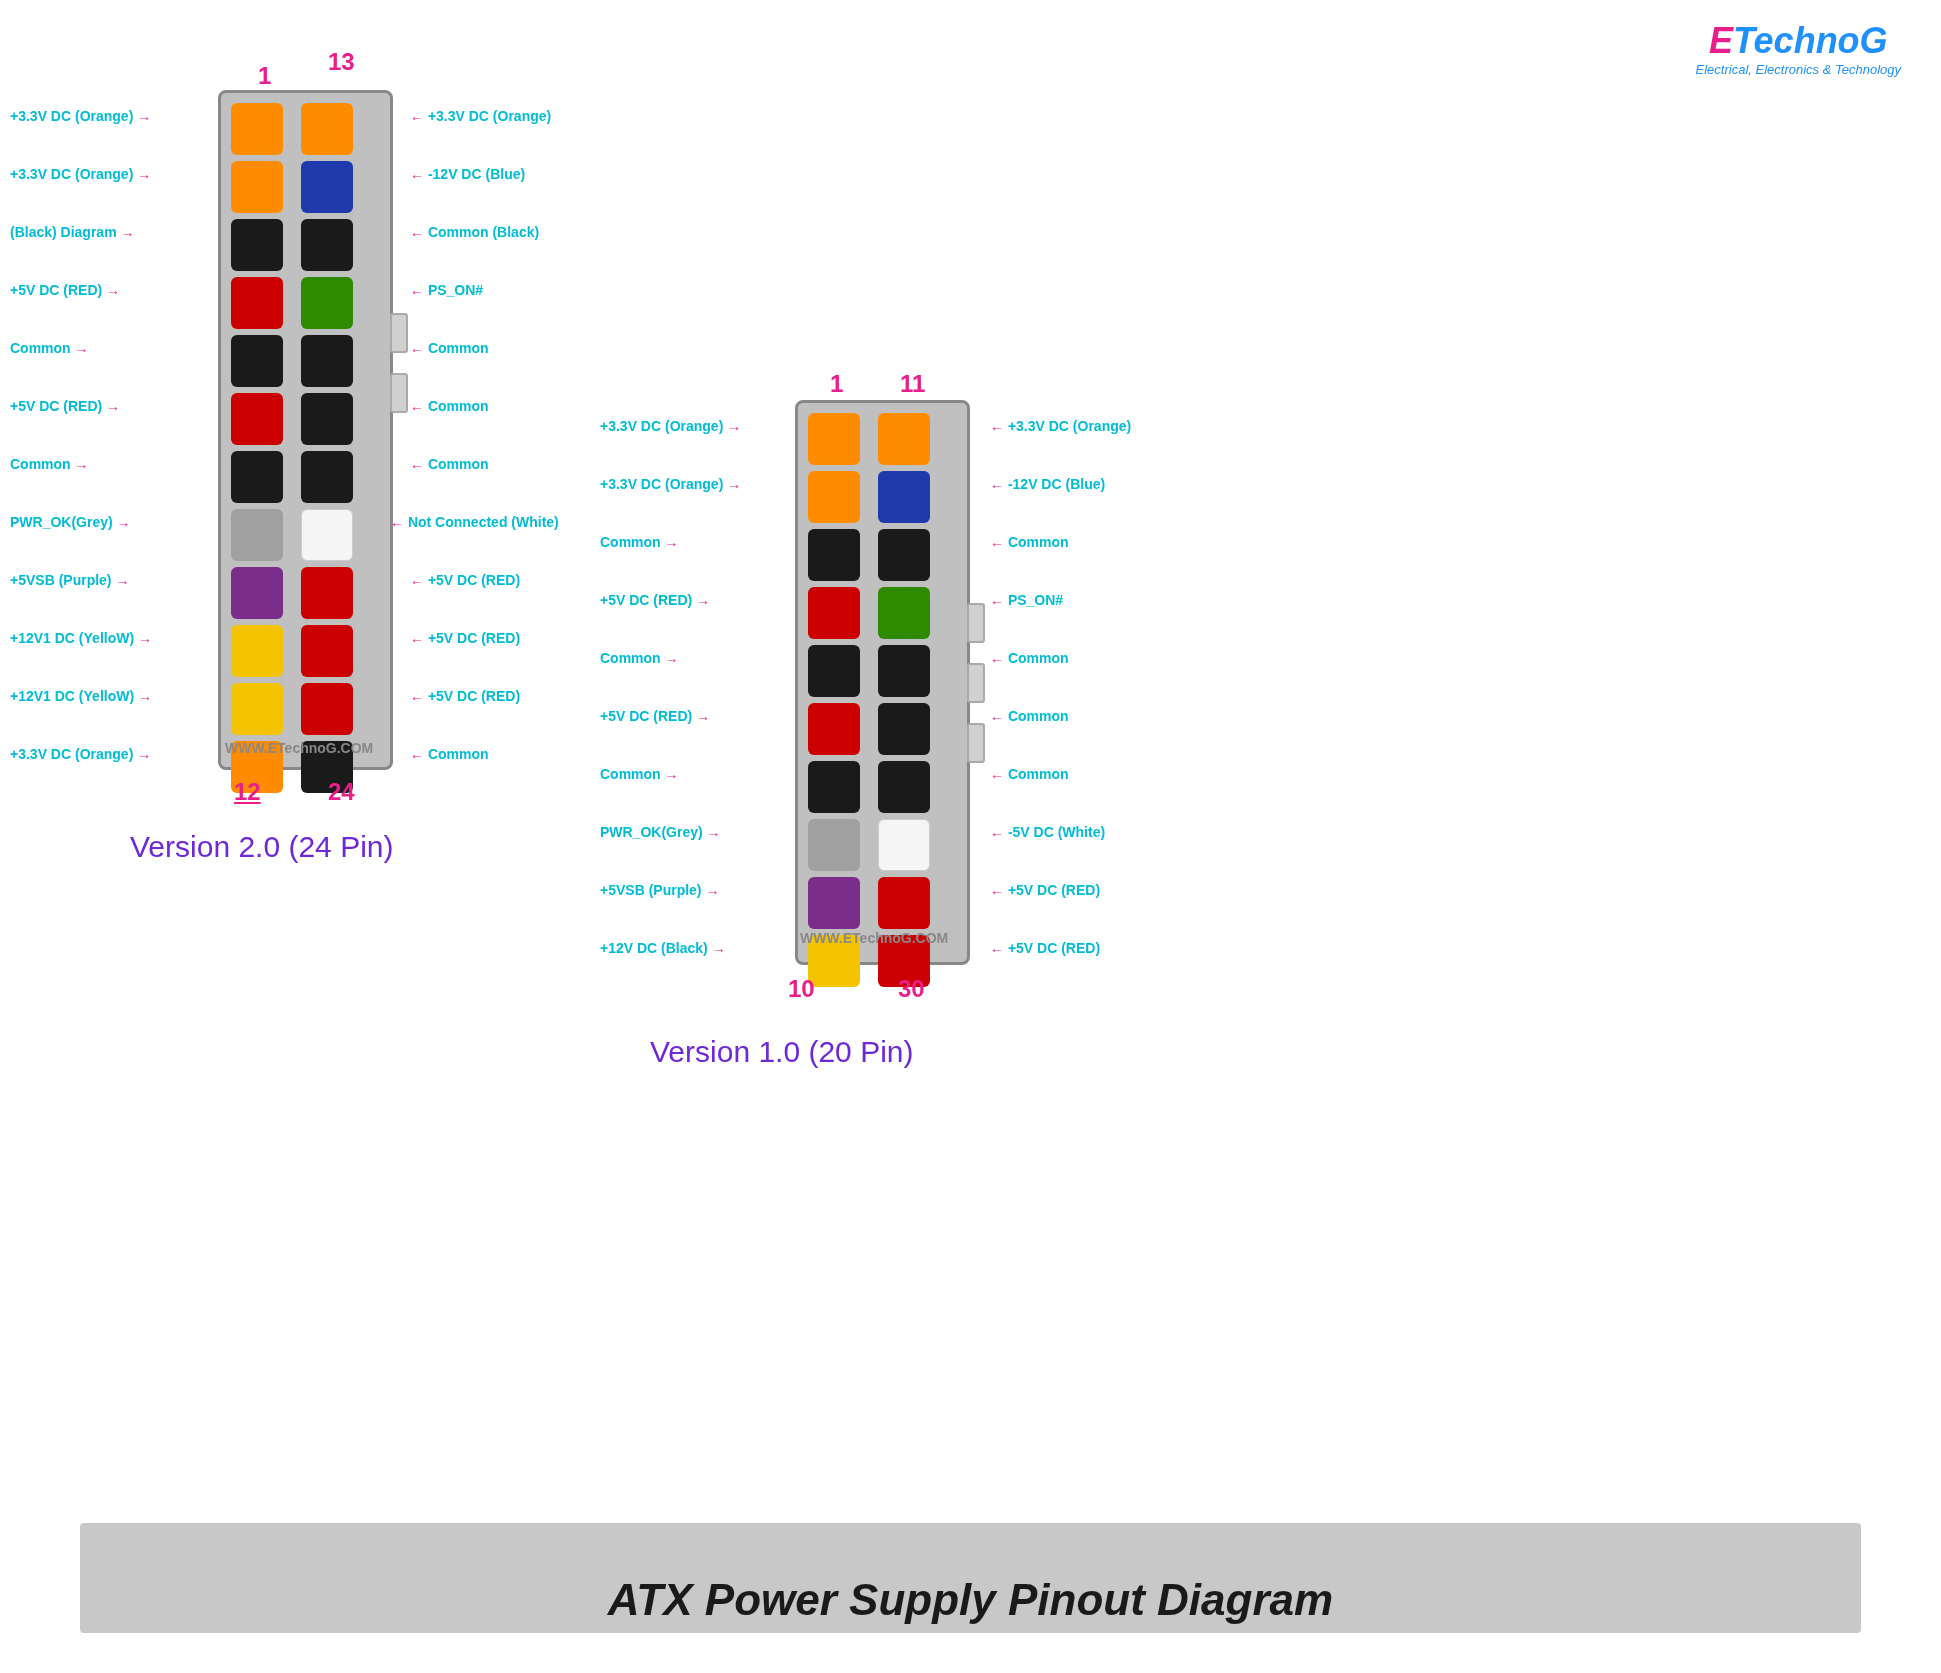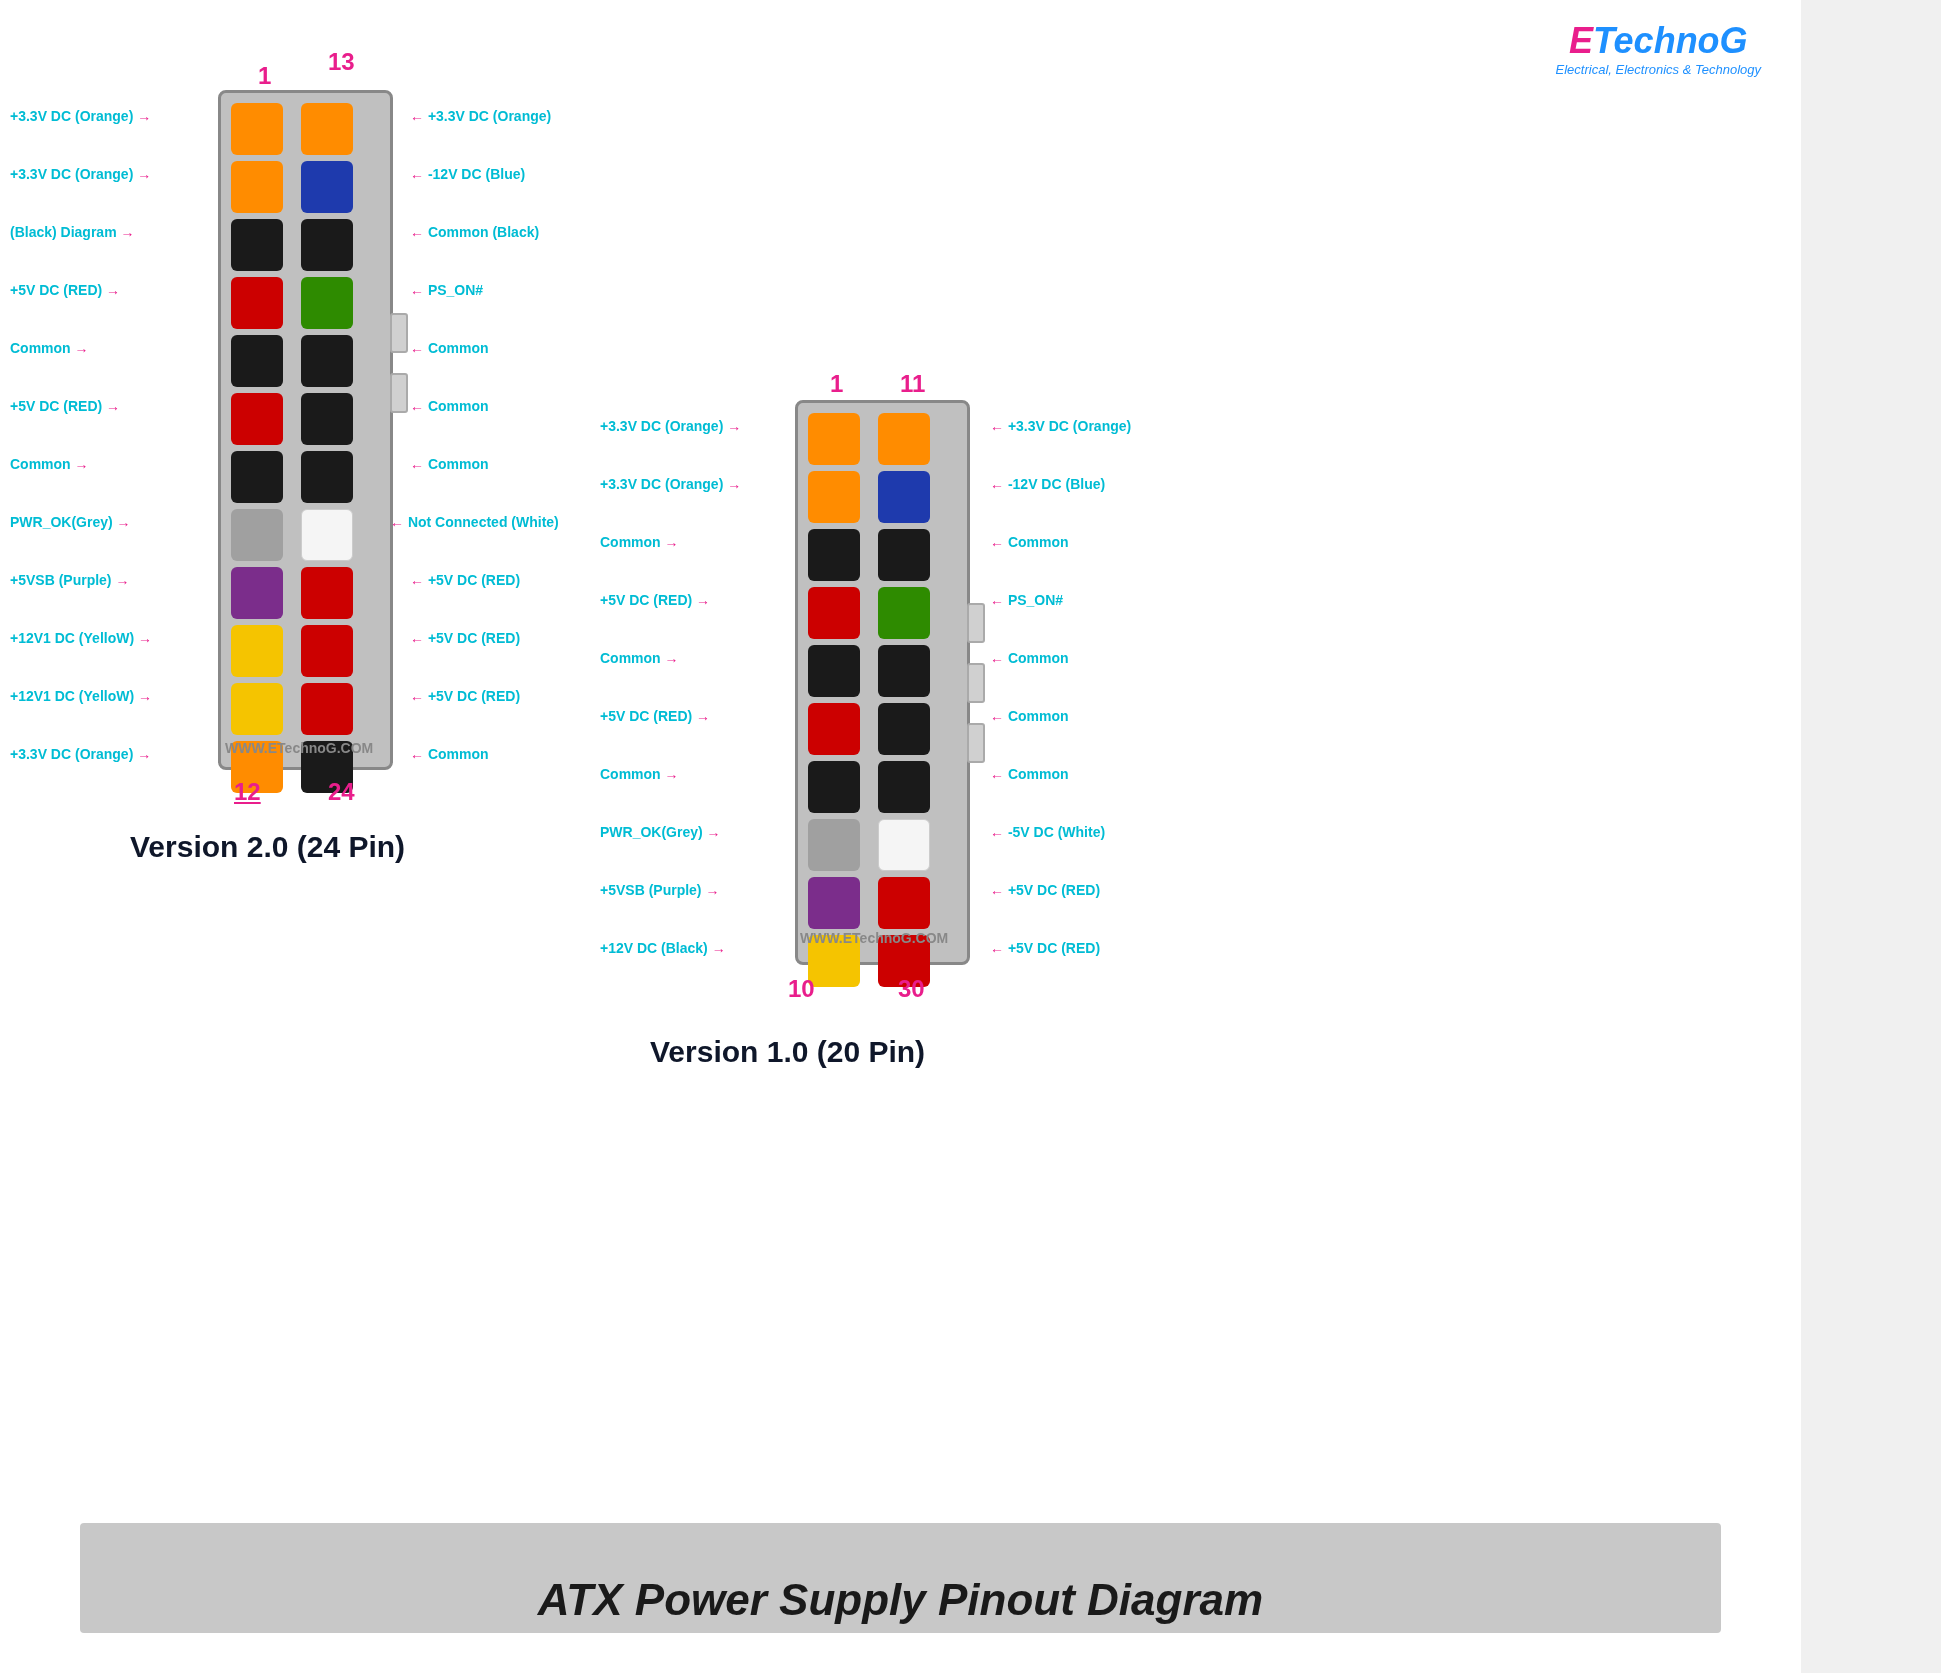--- a/index.html
+++ b/index.html
@@ -7,21 +7,21 @@
       background: #f0f0f0;
       font-family: Arial, sans-serif;
       width: 1941px;
       min-height: 1673px;
       position: relative;
       overflow: hidden;
     }
 
     .page-container {
       background: white;
-      width: 1801px;
+      width: 1941px;
       min-height: 1673px;
       position: relative;
       padding: 20px;
     }
 
     
     .logo {
       position: absolute;
       top: 20px;
       right: 40px;
@@ -70,22 +70,22 @@
     .green { background: #2e8b00; }
     .gray { background: #a0a0a0; }
     .white-pin { background: #f5f5f5; border: 1px solid #ccc; }
     .purple { background: #7b2d8b; }
     .yellow { background: #f5c400; }
 
     
     .version-title {
       position: absolute;
       font-size: 30px;
-      font-weight: bold;
-      color: #0f172a;
+      font-weight: normal;
+      color: #6d28d9;
     }
 
     
     .main-title {
       position: absolute;
       background: #c8c8c8;
       display: flex;
       align-items: center;
       justify-content: center;
       border-radius: 4px;

